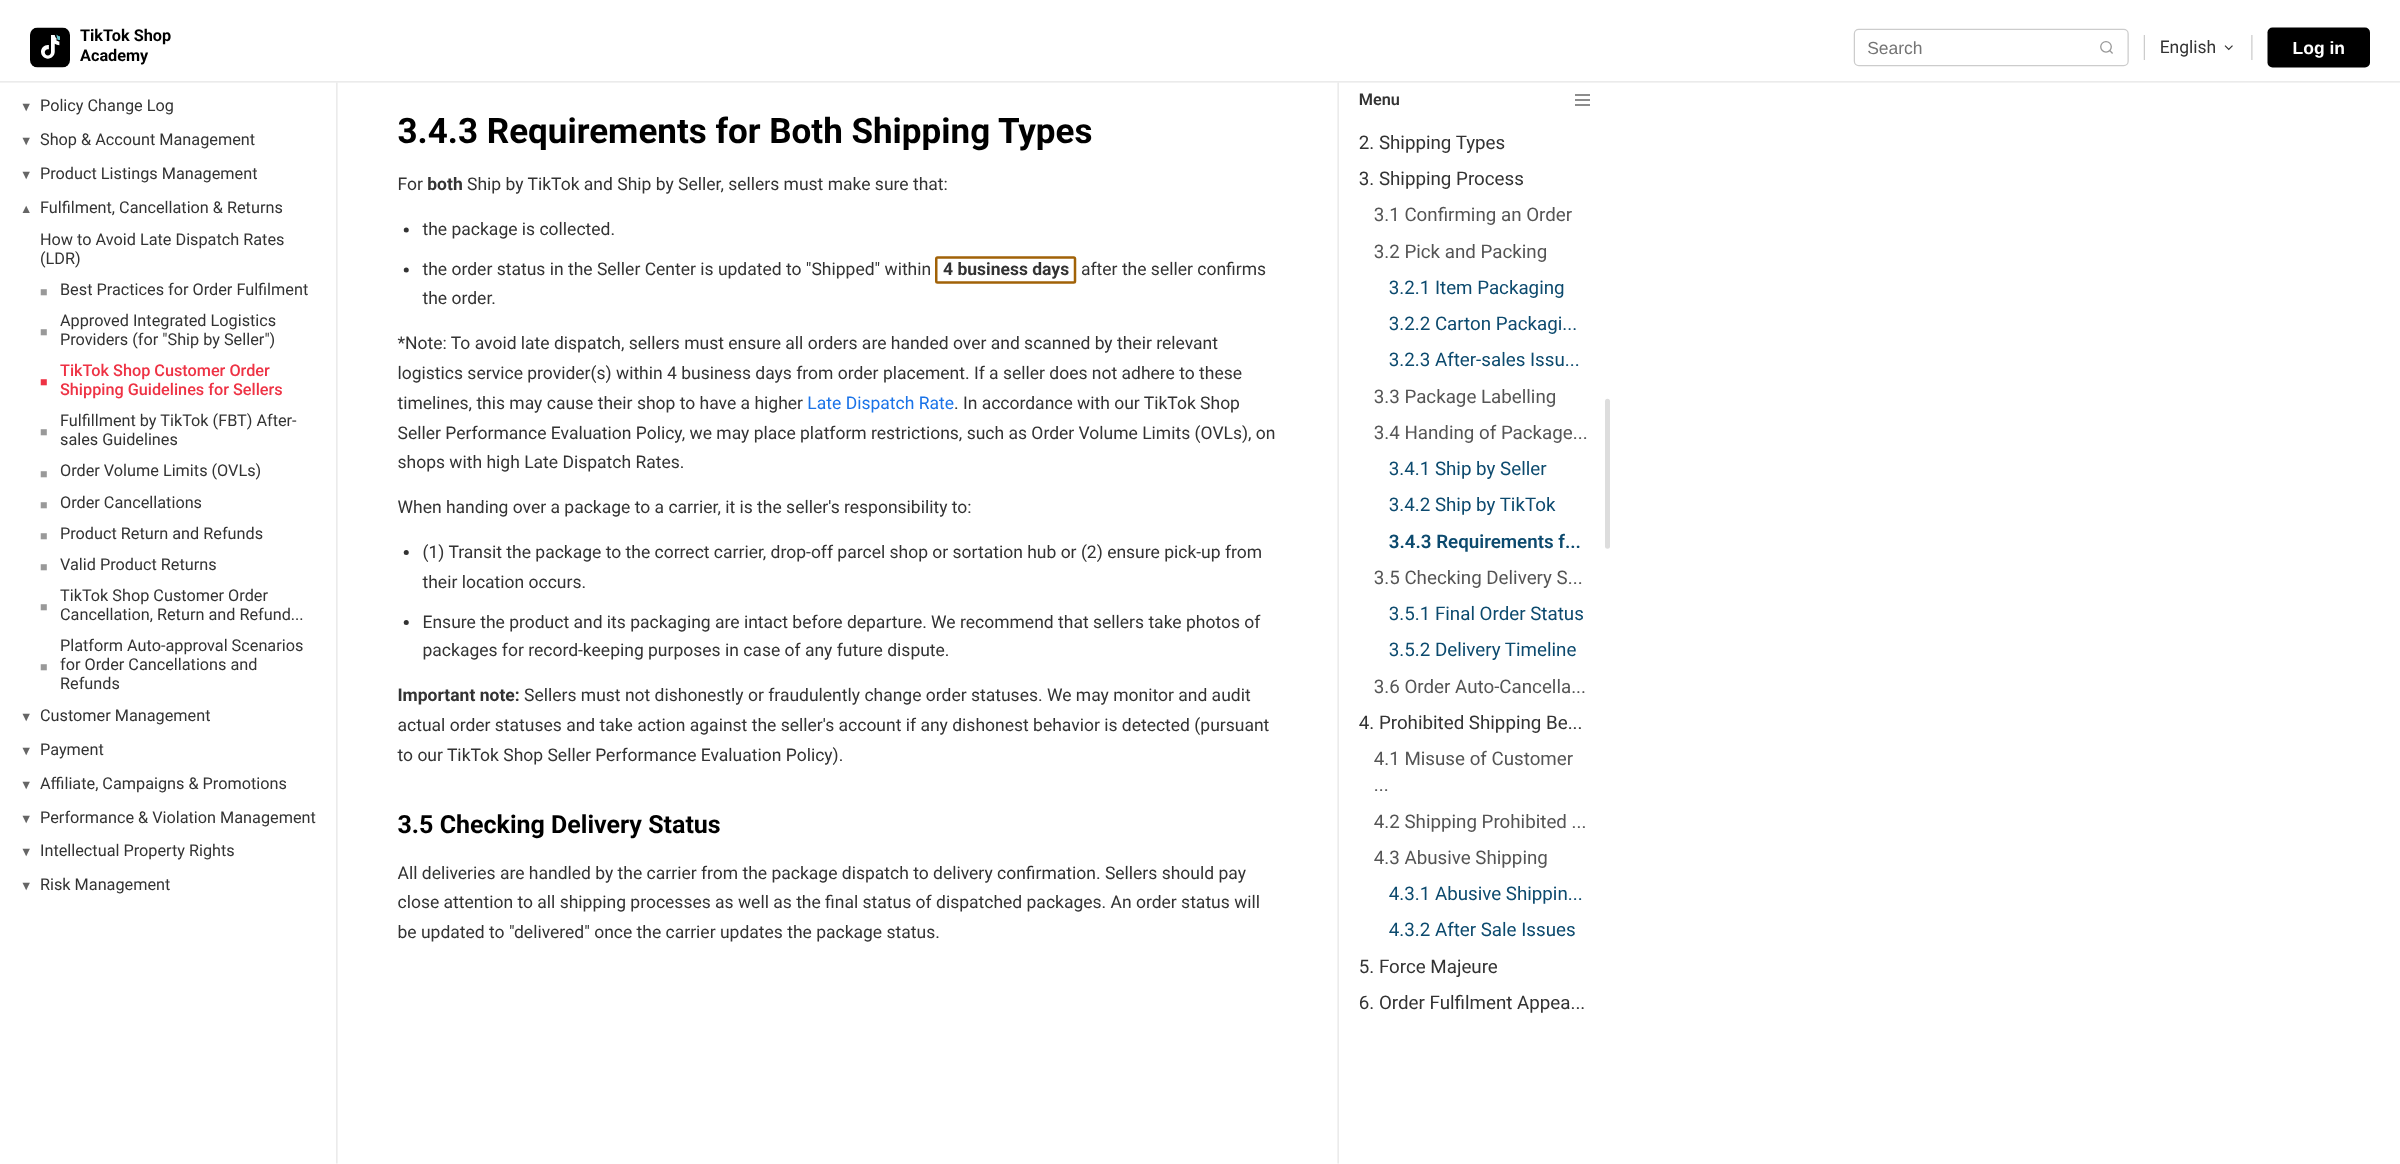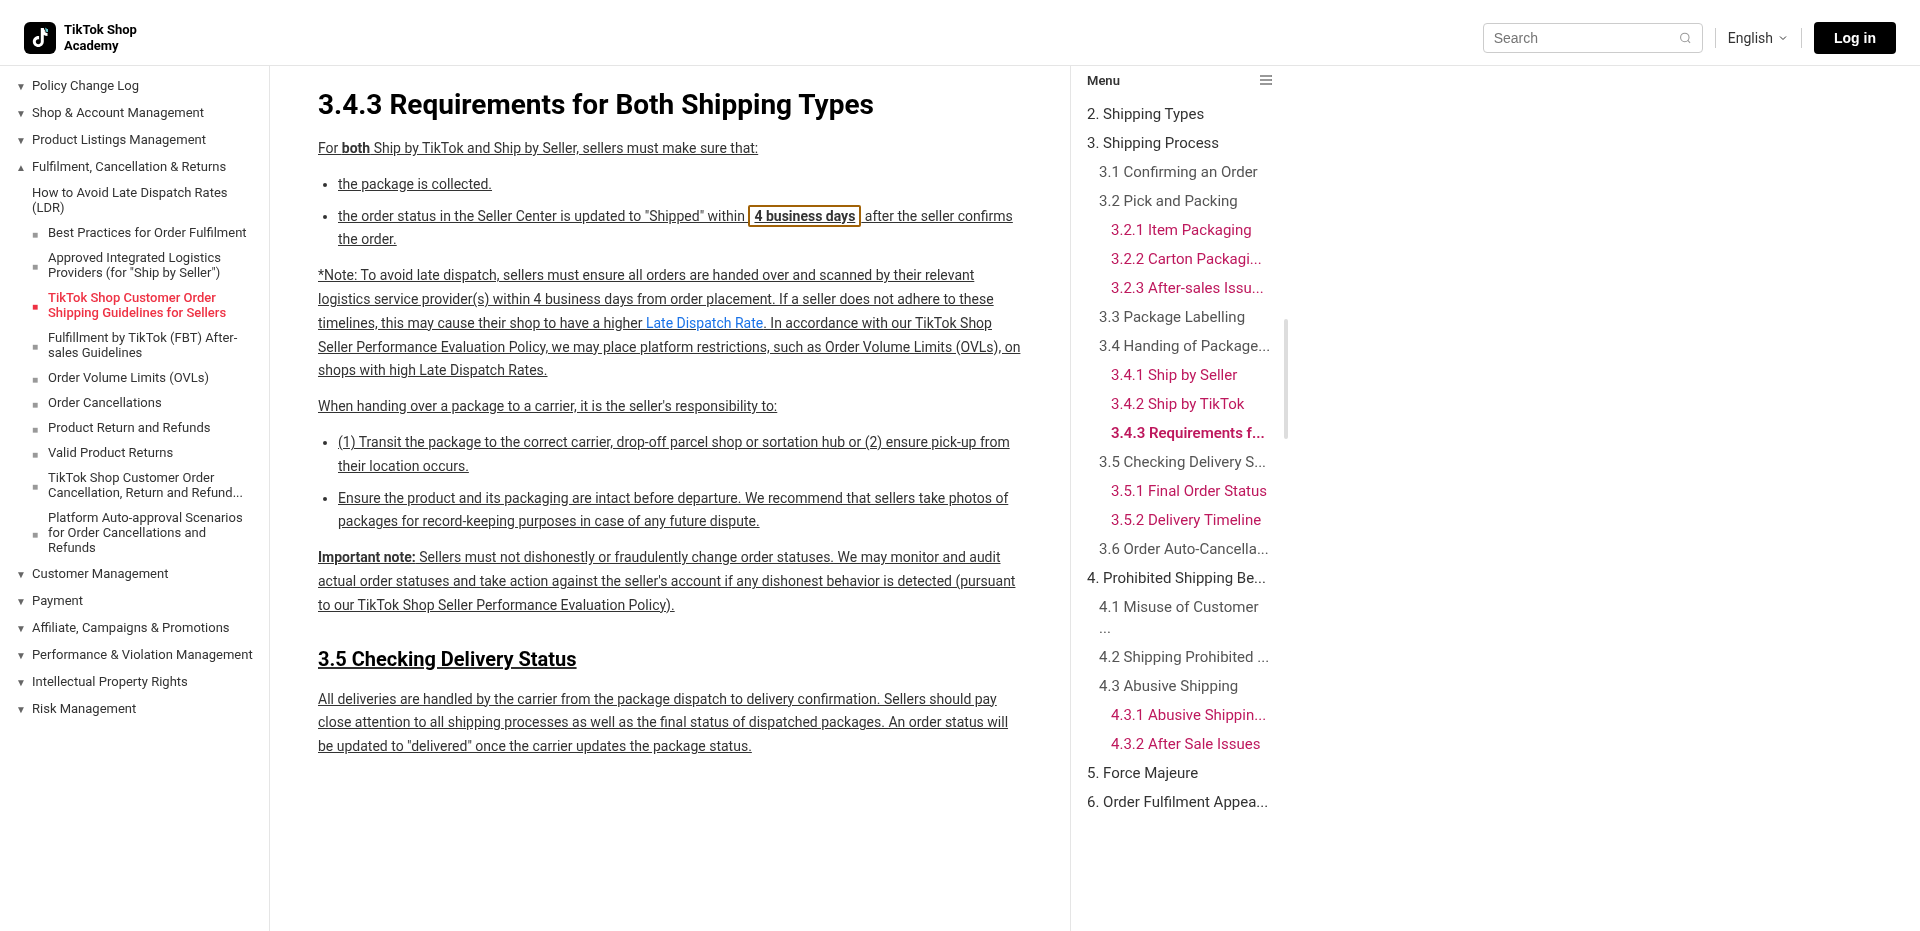--- a/index.html
+++ b/index.html
@@ -124,21 +124,20 @@
     .content-title {
       font-size: 28px;
       font-weight: 700;
       margin-bottom: 16px;
       color: #000;
     }
     .content-body {
       font-size: 14px;
       line-height: 1.7;
       color: #333;
-      text-decoration: underline;
     }
     .content-body p { margin-bottom: 12px; }
     .content-body ul {
       margin: 8px 0 12px 20px;
     }
     .content-body ul li {
       margin-bottom: 8px;
     }
     .highlighted-box {
       display: inline;
@@ -182,21 +181,21 @@
     }
     .right-menu-item {
       font-size: 15px;
       color: #333;
       padding: 4px 0 4px 0;
       cursor: pointer;
       line-height: 1.4;
     }
     .right-menu-item.active { color: #ee3244; font-weight: 600; }
     .right-menu-item.sub { padding-left: 12px; color: #555; }
-    .right-menu-item.sub2 { padding-left: 24px; color: #be185d; }
+    .right-menu-item.sub2 { padding-left: 24px; color: #0c4a6e; }
     .scrollbar-track {
       position: absolute;
       right: 2px;
       top: 30%;
       width: 4px;
       height: 120px;
       background: #ddd;
       border-radius: 2px;
     }
     .right-menu-wrapper {

